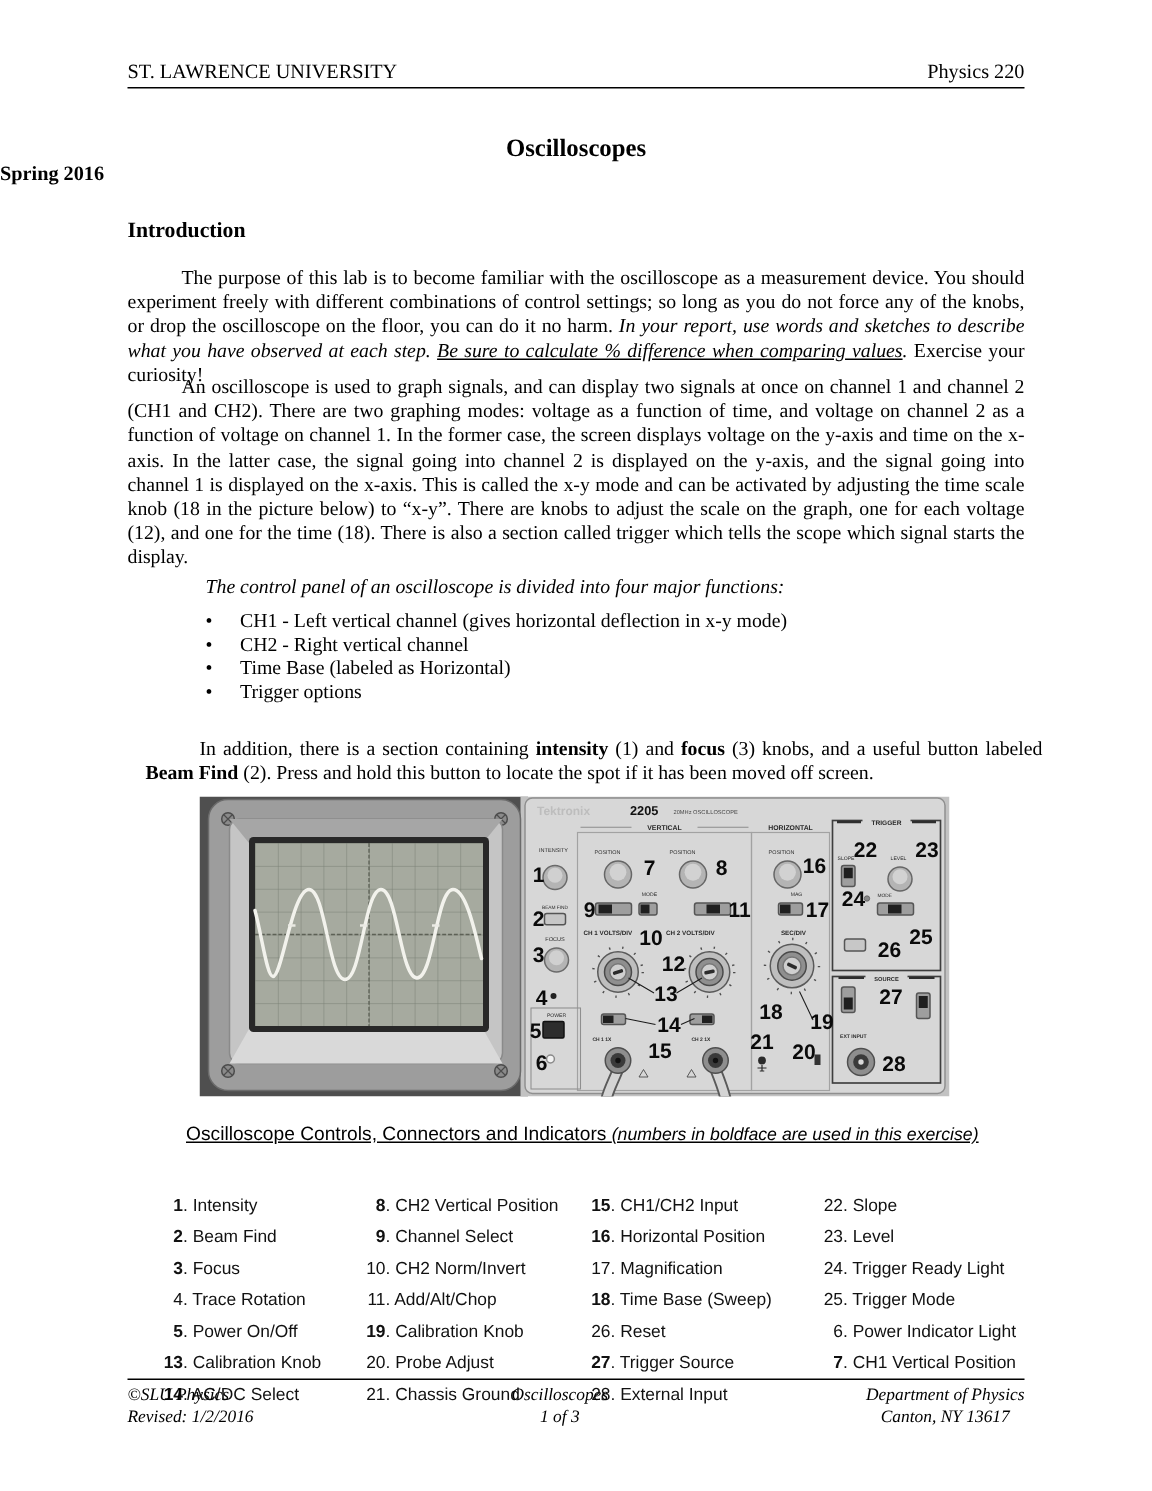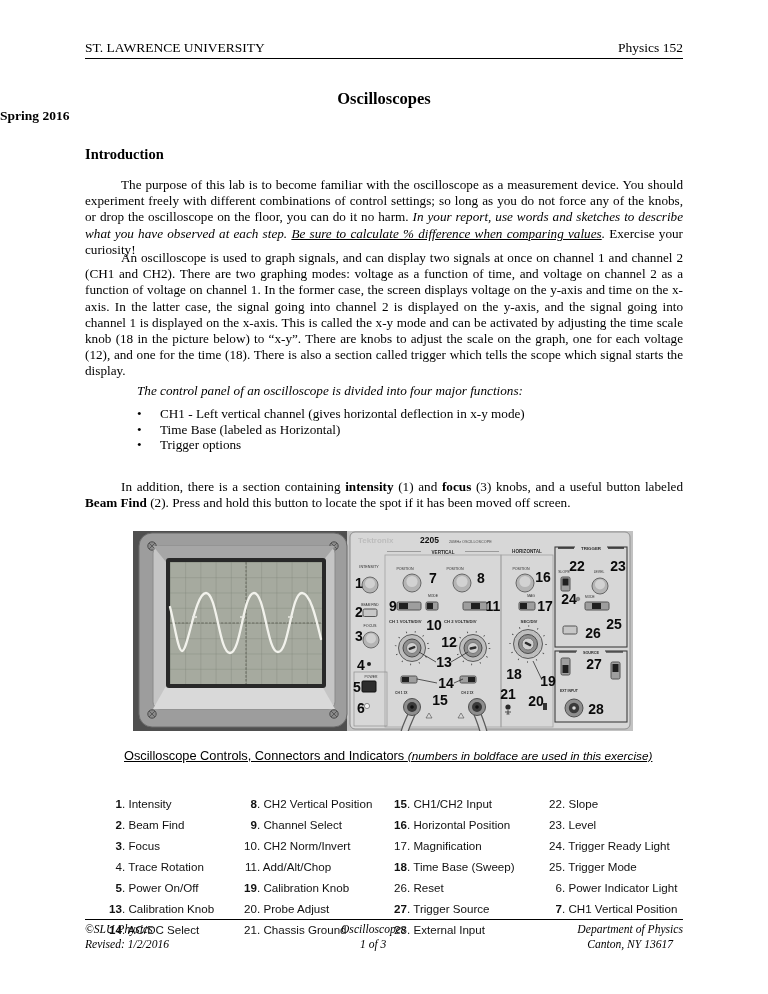--- a/index.html
+++ b/index.html
@@ -42,48 +42,51 @@
   .callout{font-size:14px;font-weight:bold;fill:#0a0a0a;}
   .plabel{fill:#2a2a2a;}
 </style>
 </head>
 <body>
 
 <div class="page">
 
   <div class="abs hdr">
     <span>ST. LAWRENCE UNIVERSITY</span>
-    <span>Physics 152</span>
+    <span>Physics 220</span>
   </div>
   <div class="abs hdr-rule"></div>
 
   <div class="abs title">Oscilloscopes</div>
   <div class="abs subtitle">Spring 2016</div>
 
   <div class="abs introh">Introduction</div>
 
   <p class="abs para ind" style="top:177px;margin:0;"><span>The purpose of this lab is to become familiar with the oscilloscope as a measurement device. You should experiment freely with different combinations of control settings; so long as you do not force any of the knobs, or drop the oscilloscope on the floor, you can do it no harm. </span><span class="i">In your report, use words and sketches to describe what you have observed at each step. </span><span class="iu">Be sure to calculate % difference when comparing values</span><span class="i">. </span><span>Exercise your curiosity!</span></p>
 
   <p class="abs para ind" style="top:250px;margin:0;">An oscilloscope is used to graph signals, and can display two signals at once on channel 1 and channel 2 (CH1 and CH2). There are two graphing modes: voltage as a function of time, and voltage on channel 2 as a function of voltage on channel 1. In the former case, the screen displays voltage on the y-axis and time on the x-axis. In the latter case, the signal going into channel 2 is displayed on the y-axis, and the signal going into channel 1 is displayed on the x-axis. This is called the x-y mode and can be activated by adjusting the time scale knob (18 in the picture below) to “x-y”.  There are knobs to adjust the scale on the graph, one for each voltage (12), and one for the time (18). There is also a section called trigger which tells the scope which signal starts the display.</p>
 
   <p class="abs para ind" style="top:367px;margin:16px;font-style:italic;">The control panel of an oscilloscope is divided into four major functions:</p>
 
   <div class="abs bullets">
     <div class="bullet-item">
         <span>CH1 - Left vertical channel (gives horizontal deflection in x-y mode)</span>
+      </div>
+    <div class="bullet-item">
+        <span>CH2 - Right vertical channel</span>
       </div>
     <div class="bullet-item">
         <span>Time Base (labeled as Horizontal)</span>
       </div>
     <div class="bullet-item">
         <span>Trigger options</span>
       </div>
   </div>
 
-  <p class="abs para ind" style="top:479px;margin:0;"><span>In addition, there is a section containing </span><span class="b">intensity</span><span> (1) and </span><span class="b">focus</span><span> (3) knobs, and a useful button labeled </span><span class="b">Beam Find</span><span> (2). Press and hold this button to locate the spot if it has been moved off screen.</span></p>
+  <p class="abs para ind" style="top:479px;margin:12px;"><span>In addition, there is a section containing </span><span class="b">intensity</span><span> (1) and </span><span class="b">focus</span><span> (3) knobs, and a useful button labeled </span><span class="b">Beam Find</span><span> (2). Press and hold this button to locate the spot if it has been moved off screen.</span></p>
 
   <div class="abs fig">
   <svg width="500" height="200" viewBox="0 0 500 200">
 
     <rect x="0" y="0" width="219" height="200" fill="#4f4f4f"></rect>
     <rect x="214" y="0" width="286" height="200" fill="#c2c2c2"></rect>
 
     <g>
       <rect x="6" y="2" width="208" height="194" rx="13" fill="#9d9d9d" stroke="#6b6b6b"></rect>
       <circle cx="19" cy="15" r="4.2" fill="#8a8a8a" stroke="#4c4c4c"></circle>

